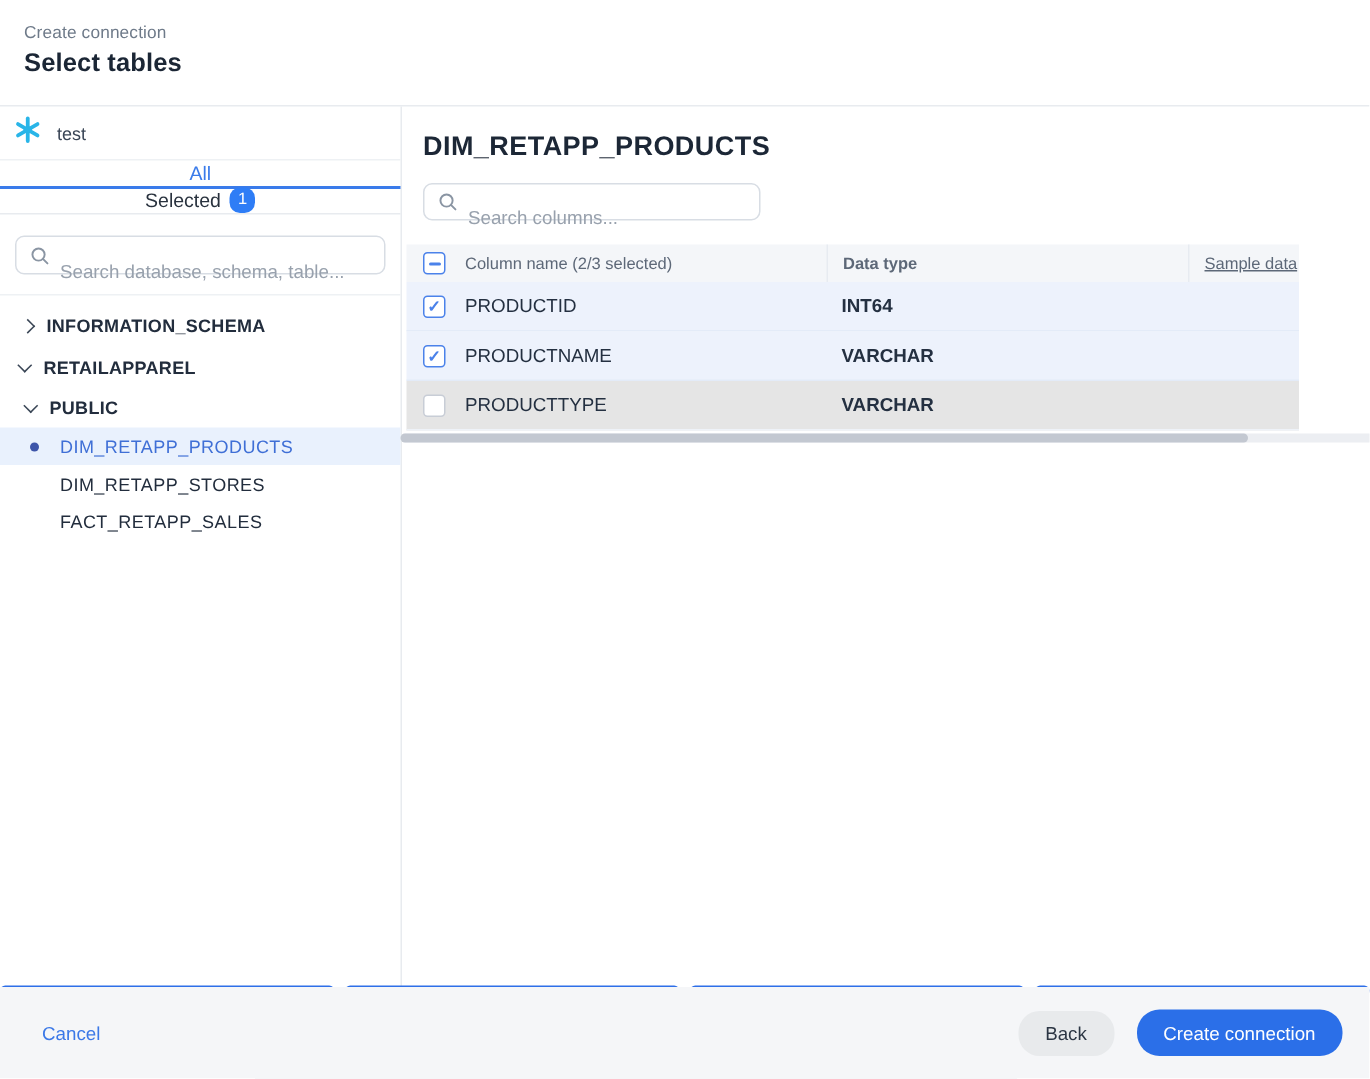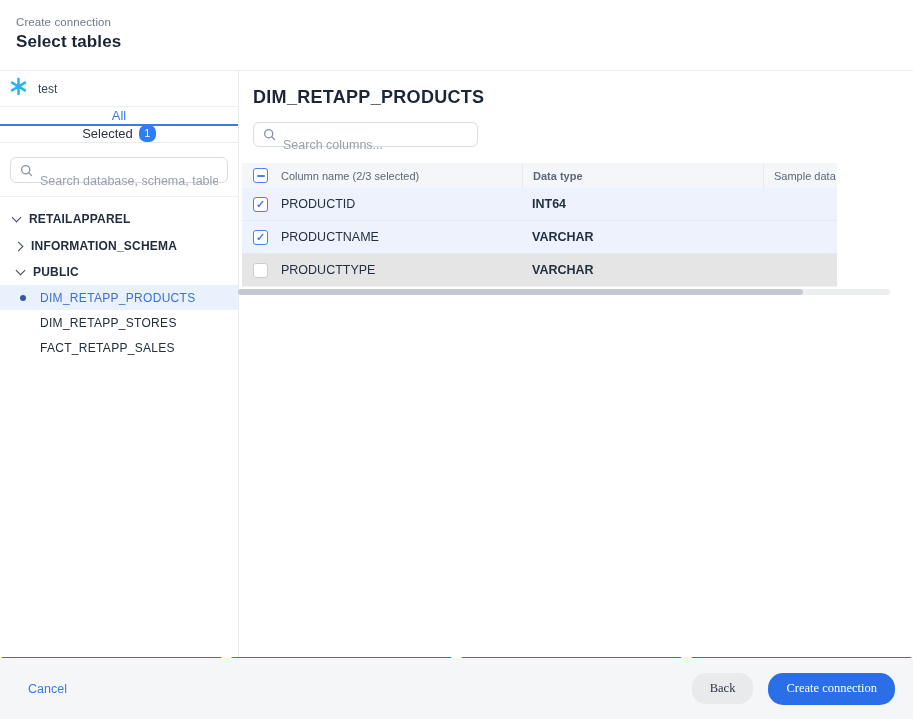--- a/index.html
+++ b/index.html
@@ -9,21 +9,21 @@
     background:#ffffff; color:#232f3f;
     position:relative; overflow:hidden;
   }
   
   .top-header { height:71px; padding:16px 0 0 16px; border-bottom:1px solid #e8ebef; }
   .breadcrumb { font-size:11.5px; color:#6e7a89; letter-spacing:.1px; }
   .page-title { font-size:17px; font-weight:700; color:#1b2635; margin-top:4px; letter-spacing:.1px; }
 
   
   .content { display:flex; height:593px; }
-  .sidebar { width:239px; border-right:1px solid #e8ebef; flex:none; }
+  .sidebar { width:268px; border-right:1px solid #e8ebef; flex:none; }
   .main { flex:1; padding:16px 13px 0 14px; }
 
   
   .conn-row { display:flex; align-items:center; gap:10px; height:36px; padding:0 16px 0 9px; border-bottom:1px solid #eef1f4; }
   .conn-name { font-size:12px; color:#3a4656; }
   .tabs { display:flex; height:36px; border-bottom:1px solid #e8ebef;flex-direction:column; }
   .tab { flex:1; display:flex; align-items:center; justify-content:center; gap:6px;
          font-size:13px; color:#29323e; cursor:pointer; position:relative; }
   .tab.active { color:#3a7bea; }
   .tab.active::after { content:""; position:absolute; left:0; right:0; bottom:-1px; height:2px; background:#3a7bea; }
@@ -50,40 +50,40 @@
   
   .table-title { font-size:18px; font-weight:800; color:#1c2736; letter-spacing:.3px; }
   .col-search { margin-top:14px; width:225px; height:25px; }
   .data-table { margin:16px 0 0 -11px; width:595px; }
   .thead { display:flex; align-items:center; height:25px; background:#f4f6f9; font-size:11px; color:#5d6878; }
   .trow { display:flex; align-items:center; height:33px; font-size:12.5px; color:#243041; border-bottom:1px solid #eef2f8; background:#e5e5e5; }
   .trow.selected { background:#edf2fc; border-bottom-color:#e3ebf8; }
   .cell-check { width:39px; display:flex; align-items:center; justify-content:flex-start; padding-left:11px; flex:none; }
   .cell-name { width:241px; flex:none; }
   .cell-type { width:241px; flex:none; padding-left:10px;font-weight:bold; }
-  .cell-sample { flex:1; padding-left:10px; }
+  .cell-sample { flex:1; padding-left:10px;text-decoration:underline; }
   .thead .cell-type, .thead .cell-sample { border-left:1px solid #e7ebf1; align-self:stretch; display:flex; align-items:center; }
   .checkbox { width:15px; height:15px; border-radius:3px; border:1.5px solid #c8cdd6; background:#fff;
               display:flex; align-items:center; justify-content:center; cursor:pointer; }
   .checkbox.on { border-color:#4b82ea; color:#4b82ea; font-size:11px; font-weight:700; }
   .checkbox.ind { border-color:#4b82ea; }
   .checkbox.ind::after { content:""; width:8px; height:2px; background:#4b82ea; border-radius:1px; }
   .hscroll { margin:2px 0 0 -4px; width:652px; height:6px; background:#eceef2; border-radius:3px; position:relative; }
   .hscroll-thumb { position:absolute; left:0; top:0; height:6px; width:565px; background:#c3c8d1; border-radius:3px; cursor:grab; }
 
   
   .stepper { position:absolute; left:0; right:0; bottom:55px; height:7px; display:flex; gap:7px; }
   .step-seg { flex:1; background:#2e6fe8; border-radius:3.5px; }
 
   
   .footer { position:absolute; left:0; right:0; bottom:0; height:61px; background:#f5f6f8;
             display:flex; align-items:center; padding:0 18px 0 28px; }
   .cancel-link { font-size:12.5px; color:#3b78e7; cursor:pointer; }
   .footer-spacer { flex:1; }
-  .btn { font-family:Liberation Serif, serif; font-size:12.5px; border:none; cursor:pointer; }
+  .btn { font-family:Liberation Sans, sans-serif; font-size:12.5px; border:none; cursor:pointer; }
   .btn-back { background:#e8eaec; color:#2c3644; border-radius:14px; padding:8px 18px; margin-right:15px; }
   .btn-primary { background:#2b6fe8; color:#ffffff; border-radius:15px; padding:8.5px 18px; }
 
   .mag-icon { flex:none; }
 </style>
 </head>
 <body>
 
 <div class="top-header">
   <div class="breadcrumb">Create connection</div>
@@ -122,27 +122,27 @@
       <div class="search-box">
         <svg class="mag-icon" width="13" height="13" viewBox="0 0 16 16">
           <circle cx="7" cy="7" r="5" fill="none" stroke="#8a95a3" stroke-width="1.6"></circle>
           <line x1="10.8" y1="10.8" x2="14.3" y2="14.3" stroke="#8a95a3" stroke-width="1.6" stroke-linecap="round"></line>
         </svg>
         <input type="text" placeholder="Search database, schema, table..." style="">
       </div>
     </div>
 
     <div class="tree">
+      <div class="tree-row schema">
+        <span class="chev right"></span>
+        <span>INFORMATION_SCHEMA</span>
+      </div>
       <div class="tree-row">
         <span class="chev down"></span>
         <span>RETAILAPPAREL</span>
-      </div>
-      <div class="tree-row schema">
-        <span class="chev right"></span>
-        <span>INFORMATION_SCHEMA</span>
       </div>
       <div class="tree-row schema">
         <span class="chev down"></span>
         <span>PUBLIC</span>
       </div>
       <div class="tree-row tbl selected">
         <span class="dot"></span>
         <span>DIM_RETAPP_PRODUCTS</span>
       </div>
       <div class="tree-row tbl">

